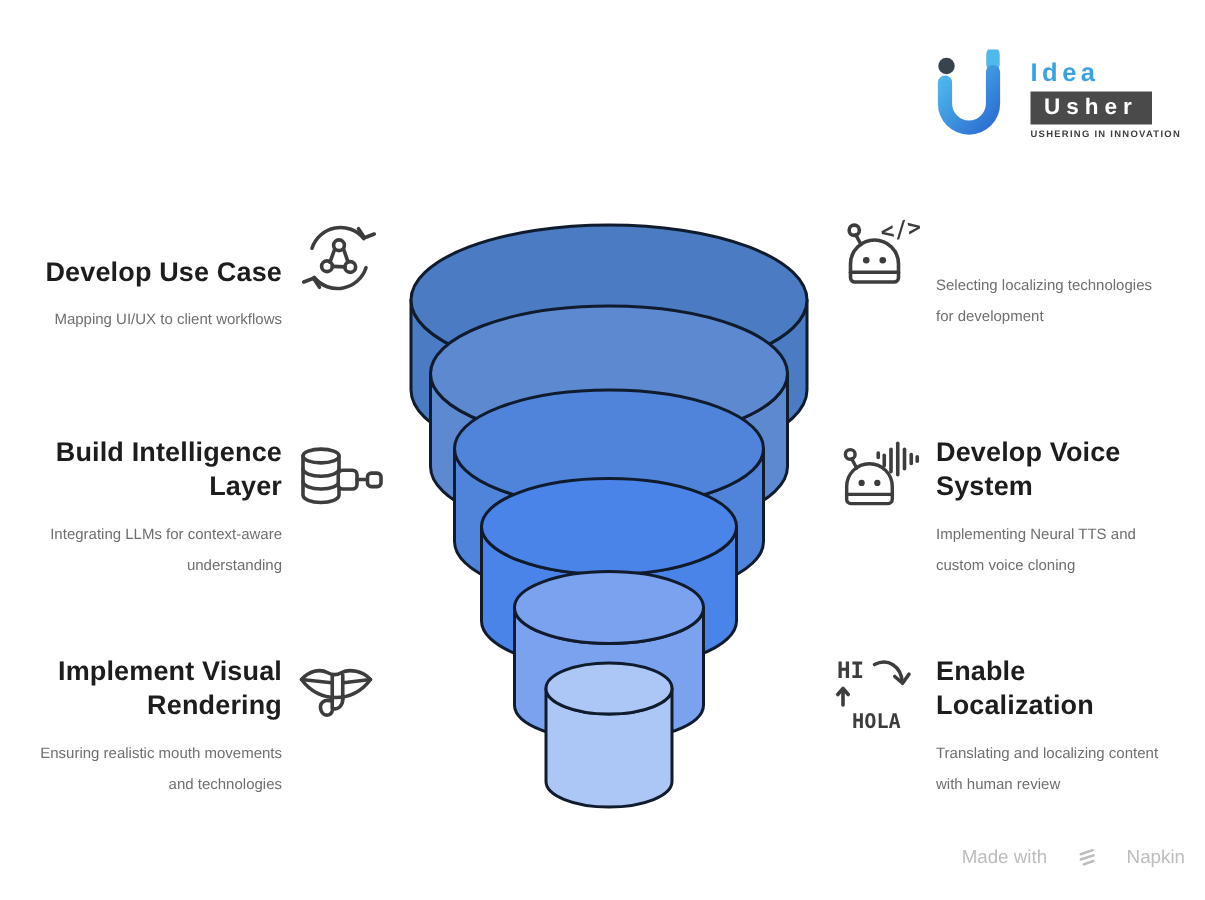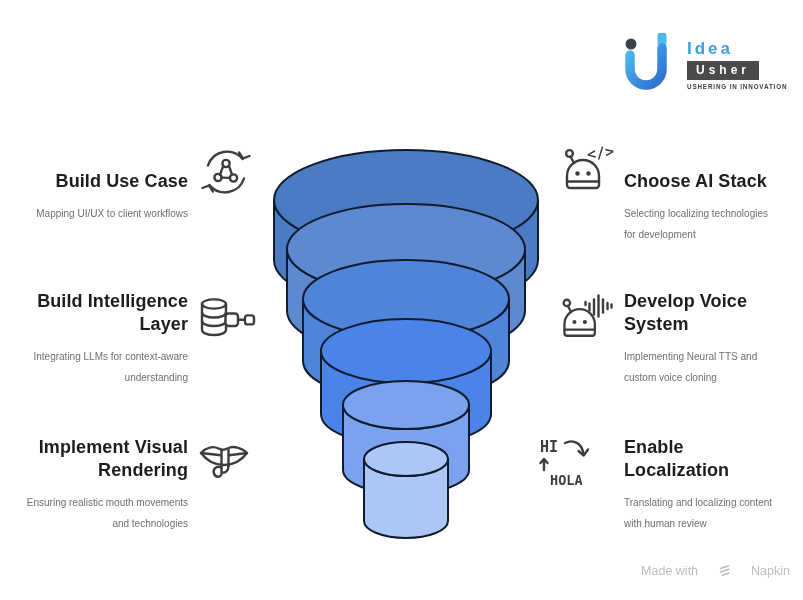--- a/index.html
+++ b/index.html
@@ -12,24 +12,24 @@
   .step.left{text-align:right;}
   .step.right{text-align:left;}
   .icon-box{position:absolute;}
   .icon-box svg{display:block;}
   .ico{stroke:#3d3d3d;stroke-width:2.4;fill:none;stroke-linecap:round;stroke-linejoin:round;}
   .ico-fill{fill:#3d3d3d;stroke:none;}
   .ico-txt{font-family:"DejaVu Sans Mono",monospace;fill:#3d3d3d;stroke:none;font-weight:bold;}
   .logo{position:absolute;left:621px;top:33px;display:flex;align-items:flex-start;}
   .logo-text{margin-left:16px;}
   .logo-idea{font-size:17px;font-weight:bold;color:#3ba2de;letter-spacing:3px;margin-top:6px;}
-  .logo-usher{margin-top:2px;background:#4a4a4a;color:#ffffff;font-weight:bold;font-size:12px;
+  .logo-usher{margin-top:2px;background:#4a4a4a;color:#ffffff;font-weight:bold;font-size:15px;
               letter-spacing:4px;padding:2px 9px 3px 9px;display:inline-block;}
   .logo-tagline{margin-top:3px;font-size:6.3px;font-weight:bold;color:#3e3e3e;letter-spacing:.85px;}
-  .footer{position:absolute;right:13px;top:564px;display:flex;gap:20px;
+  .footer{position:absolute;right:13px;top:564px;display:flex;align-items:center;gap:20px;
           color:#bdbdbd;font-size:12.5px;}
 </style>
 </head>
 <body>
 
 <div class="canvas">
 
   <svg class="funnel-svg" width="803" height="600" viewBox="0 0 803 600">
       <g>
         <path d="M 274 200 L 274 260 A 132 50 0 0 0 538 260 L 538 200 A 132 50 0 0 1 274 200 Z" fill="#4b7bc3" stroke="#101c2e" stroke-width="2" stroke-linejoin="round"></path>
@@ -70,21 +70,21 @@
       <path d="M9,22 V36 A16,16 0 0 0 41,36 V15" stroke="url(#ug)" stroke-width="9.5" stroke-linecap="round" fill="none"></path>
     </svg>
     <div class="logo-text">
       <div class="logo-idea">Idea</div>
       <div class="logo-usher">Usher</div>
       <div class="logo-tagline">USHERING IN INNOVATION</div>
     </div>
   </div>
 
   <div class="step left" style="left:23px;top:170px;width:165px;">
-    <h3>Build Use Case</h3>
+    <h3>Develop Use Case</h3>
     <p>Mapping UI/UX to client workflows</p>
   </div>
   <div class="icon-box" style="left:198px;top:144px;">
     <svg width="56" height="56" viewBox="0 0 56 56">
       <g class="ico">
         <path d="M44.5,15 A20,20 0 0 0 10,21.5"></path>
         <path d="M41,8.5 L45,14.5 L51.5,12"></path>
         <path d="M11.5,41 A20,20 0 0 0 46,34.5"></path>
         <path d="M15,47.5 L11,41.5 L4.5,44"></path>
         <circle cx="28" cy="19.5" r="3.6"></circle>
@@ -136,21 +136,20 @@
         <path d="M11,38.5 H43"></path>
         <path d="M18,20 L14.5,13.5"></path>
         <circle cx="13.5" cy="10.5" r="3.4"></circle>
       </g>
       <circle class="ico-fill" cx="21.5" cy="30.5" r="2.2"></circle>
       <circle class="ico-fill" cx="32.5" cy="30.5" r="2.2"></circle>
       <text class="ico-txt" x="31" y="15" font-size="15" transform="rotate(-8 44 10)">&lt;/&gt;</text>
     </svg>
   </div>
   <div class="step right" style="left:624px;top:170px;width:150px;">
-    <h3>Choose AI Stack</h3>
     <p style="width:150px;">Selecting localizing technologies for development</p>
   </div>
 
   <div class="icon-box" style="left:556px;top:289px;">
     <svg width="60" height="58" viewBox="0 0 60 58">
       <g transform="translate(-2,4) scale(0.95)">
         <g class="ico">
           <path d="M11,42 V33 A16,16 0 0 1 43,33 V42 A3,3 0 0 1 40,45 H14 A3,3 0 0 1 11,42 Z"></path>
           <path d="M11,38.5 H43"></path>
           <path d="M18,20 L14.5,13.5"></path>
@@ -168,21 +167,21 @@
         <path d="M51.5,14 V20"></path>
         <path d="M55.5,15.5 V18.5"></path>
       </g>
     </svg>
   </div>
   <div class="step right" style="left:624px;top:290px;width:150px;">
     <h3>Develop Voice System</h3>
     <p style="width:150px;">Implementing Neural TTS and custom voice cloning</p>
   </div>
 
-  <div class="icon-box" style="left:537px;top:434px;">
+  <div class="icon-box" style="left:555px;top:434px;">
     <svg width="60" height="58" viewBox="0 0 60 58">
       <text class="ico-txt" x="3" y="18" font-size="15">HI</text>
       <text class="ico-txt" x="13" y="51" font-size="13.5">HOLA</text>
       <g class="ico" stroke-width="2.2">
         <path d="M28,9 C37,4.5 45.5,10 46.5,20.5"></path>
         <path d="M41.5,17 L46.7,21.5 L51,15.5"></path>
         <path d="M7,36 V26"></path>
         <path d="M3.5,29 L7,25 L10.5,29"></path>
       </g>
     </svg>

